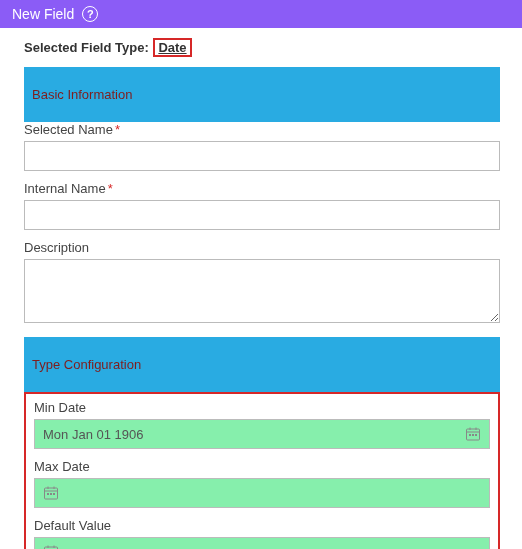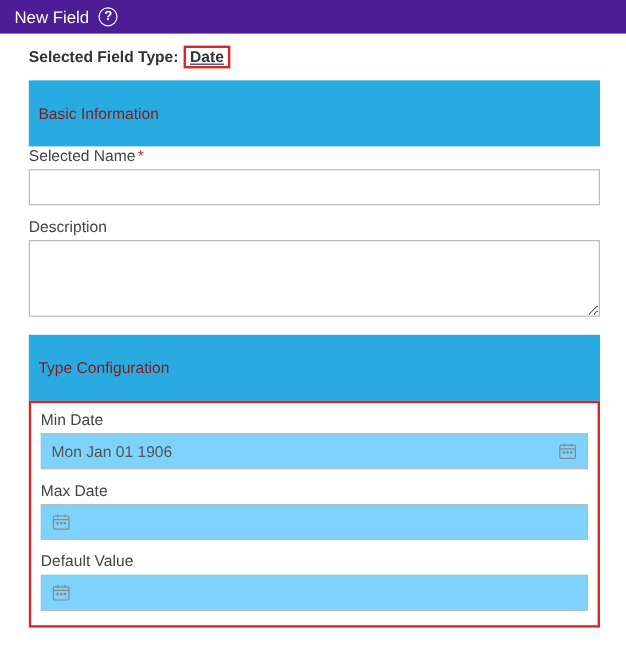--- a/index.html
+++ b/index.html
@@ -1,18 +1,18 @@
 <!DOCTYPE html>
 <html><head>
 <meta charset="utf-8">
 <style>
   * { box-sizing: border-box; margin: 0; padding: 0; font-family: "Segoe UI", Arial, sans-serif; }
   body { background: #fff; width: 522px; }
   .topbar {
-    background: #4c1d95;
+    background: #8b5cf6;
     color: #fff;
     padding: 6px 12px;
     display: flex;
     align-items: center;
     font-size: 14px;
   }
   .help-circle {
     width: 16px; height: 16px;
     border: 1.5px solid #fff;
     border-radius: 50%;
@@ -66,21 +66,21 @@
   .config-box {
     border: 2px solid #d62828;
     padding: 6px 8px 10px 8px;
     margin-bottom: 16px;
   }
   .date-wrap {
     display: flex;
     align-items: center;
     border: 1px solid #bbb;
     height: 30px;
-    background: #7dd3fc;
+    background: #86efac;
   }
   .date-wrap input {
     flex: 1;
     border: none;
     outline: none;
     padding: 0 8px;
     font-size: 13px;
     color: #555;
     height: 100%;
     background: transparent;
@@ -109,20 +109,26 @@
 
   <div class="section-header">Basic Information</div>
 
   <div class="field-row">
     <label class="label">
       <span>Selected Name</span><span class="req">*</span>
     </label>
     <input class="text-input" type="text" value="" style="">
   </div>
 
+  <div class="field-row">
+    <label class="label">
+      <span>Internal Name</span><span class="req">*</span>
+    </label>
+    <input class="text-input" type="text" value="" style="">
+  </div>
 
   <div class="field-row">
     <label class="label">Description</label>
     <textarea class="textarea" style=""></textarea>
   </div>
 
   <div class="section-header">Type Configuration</div>
 
   <div class="config-box">
 

